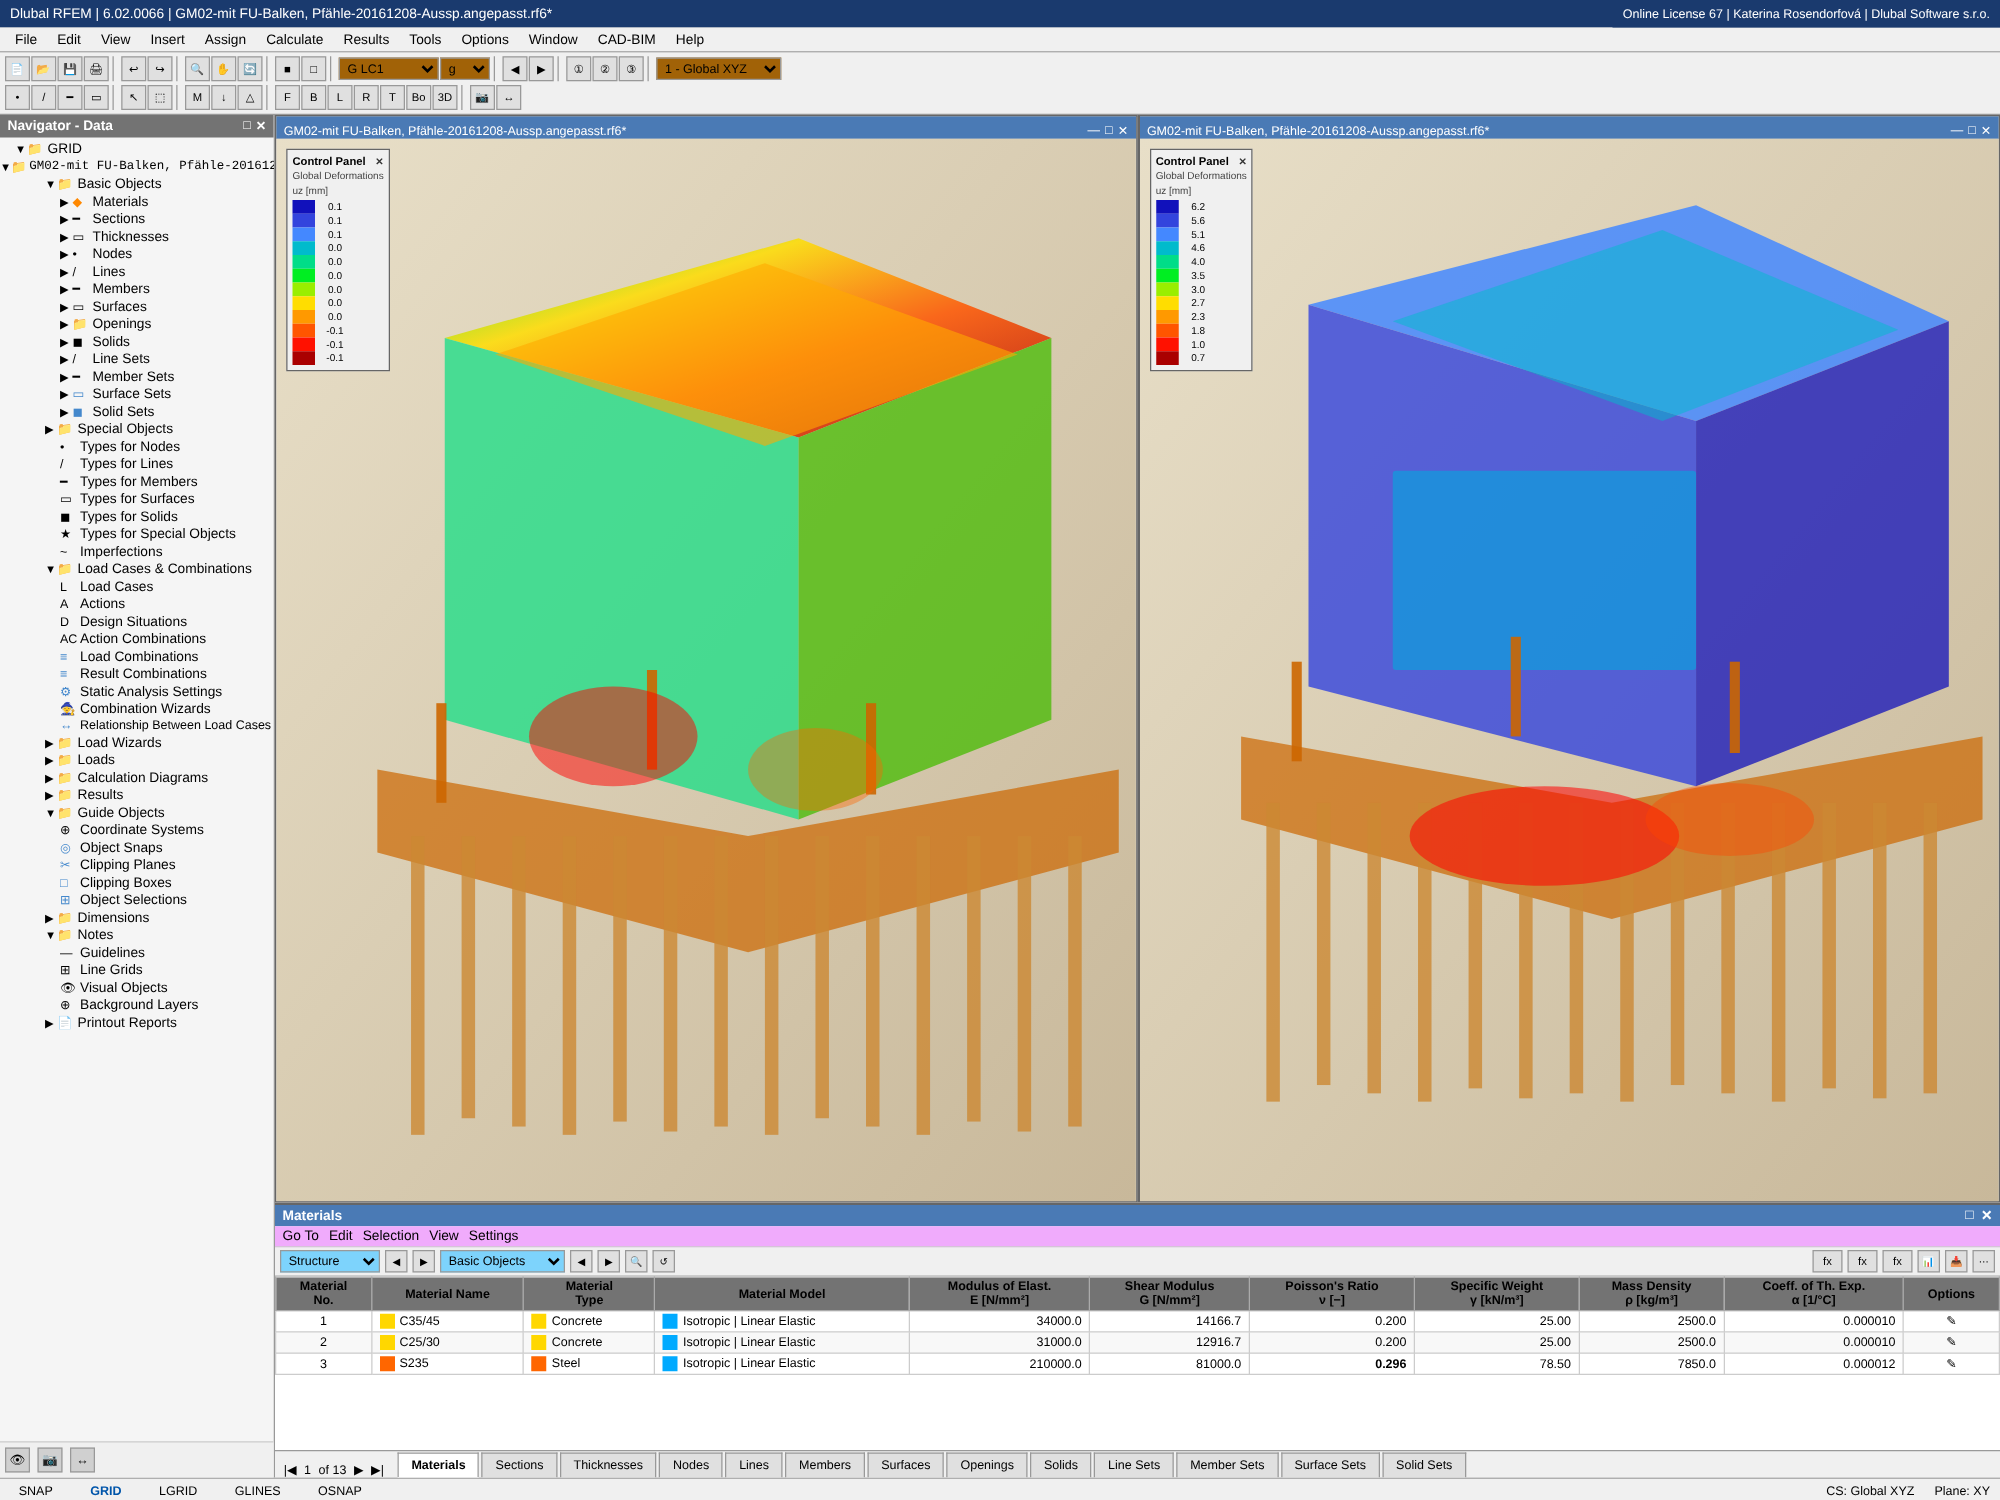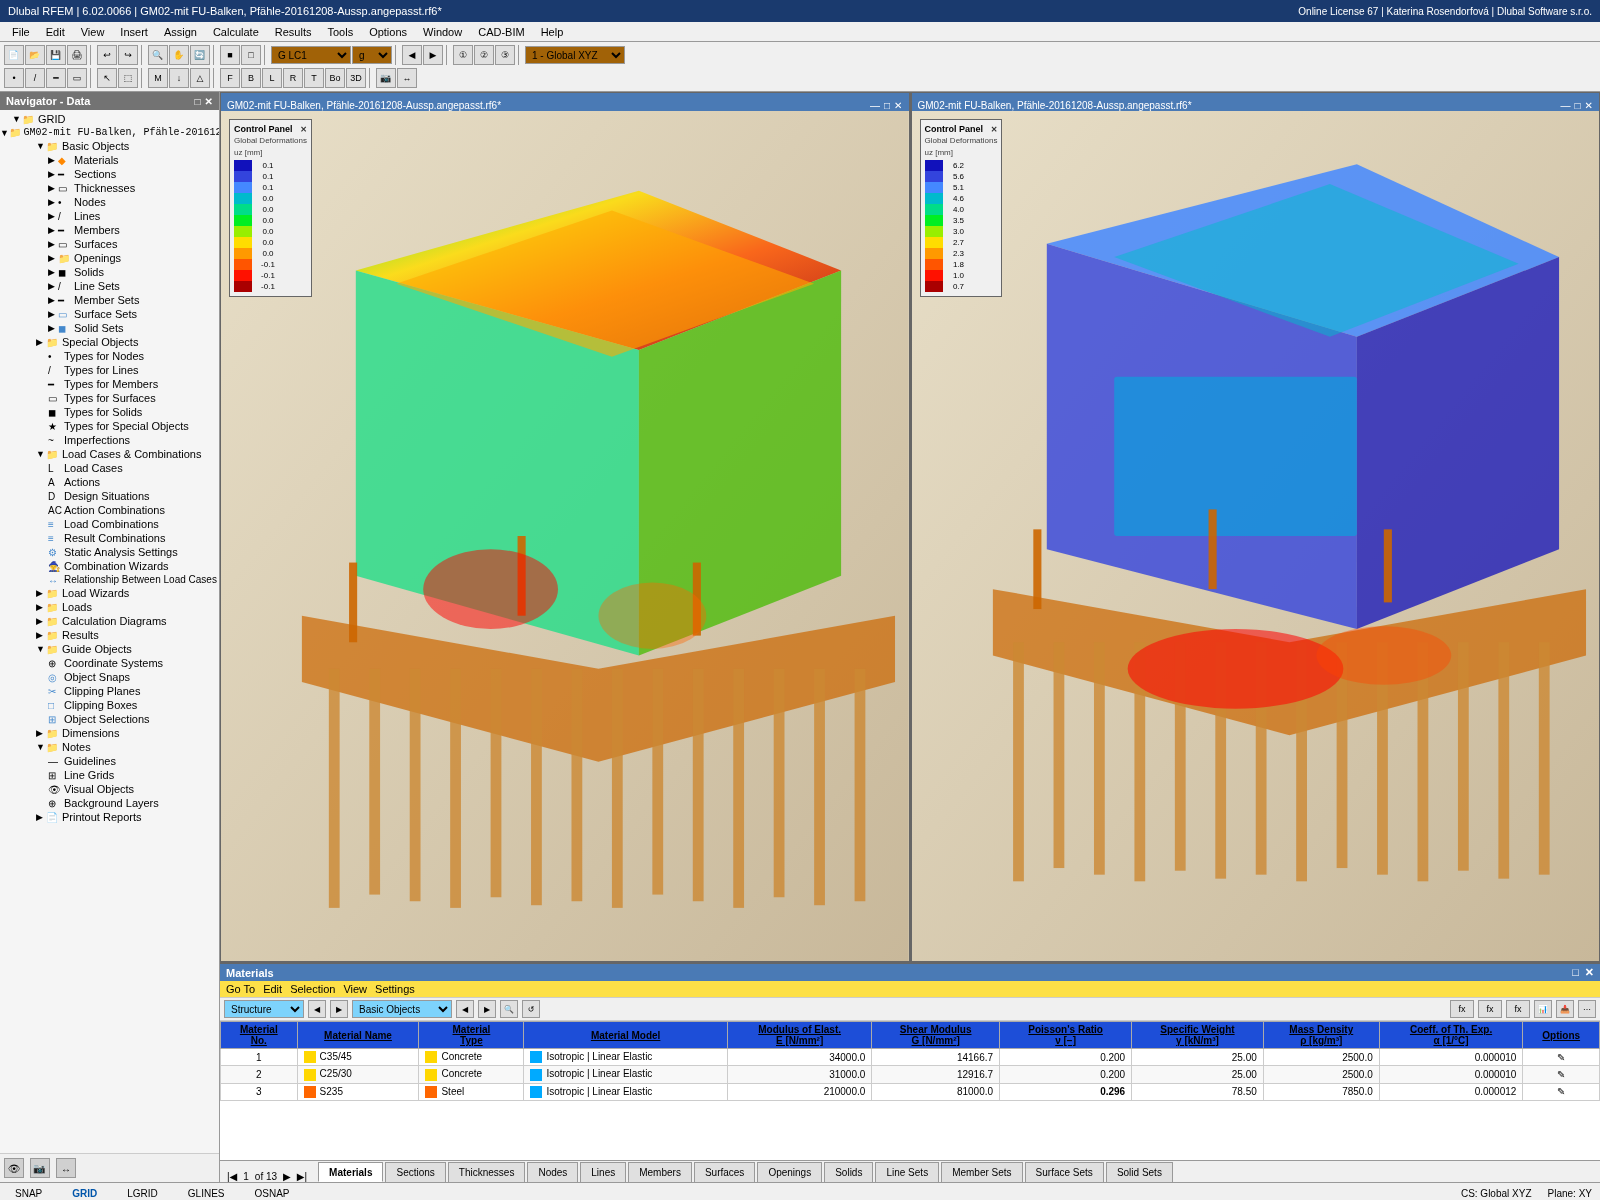--- a/index.html
+++ b/index.html
@@ -186,21 +186,21 @@
       background: #4a7ab5;
       color: white;
       padding: 2px 6px;
       font-size: 11px;
       font-weight: bold;
       display: flex;
       justify-content: space-between;
       align-items: center;
     }
     .bottom-toolbar {
-      background: #fde047;
+      background: #f0abfc;
       border-bottom: 1px solid #ccc;
       display: flex;
       align-items: center;
       padding: 2px 6px;
       gap: 8px;
     }
     .bottom-toolbar-item { font-size: 11px; cursor: pointer; }
     .bottom-toolbar-row2 {
       background: #f0f0f0;
       border-bottom: 1px solid #ccc;
@@ -232,22 +232,21 @@
     .table-area {
       flex: 1;
       overflow: auto;
     }
     table {
       width: 100%;
       border-collapse: collapse;
       font-size: 10px;
     }
     thead tr {
-      background: #1d4ed8;
-      text-decoration: underline;
+      background: #737373;
     }
     th {
       border: 1px solid #aaa;
       padding: 2px 6px;
       text-align: center;
       font-size: 10px;
       font-weight: bold;
     }
     td {
       border: 1px solid #ccc;

